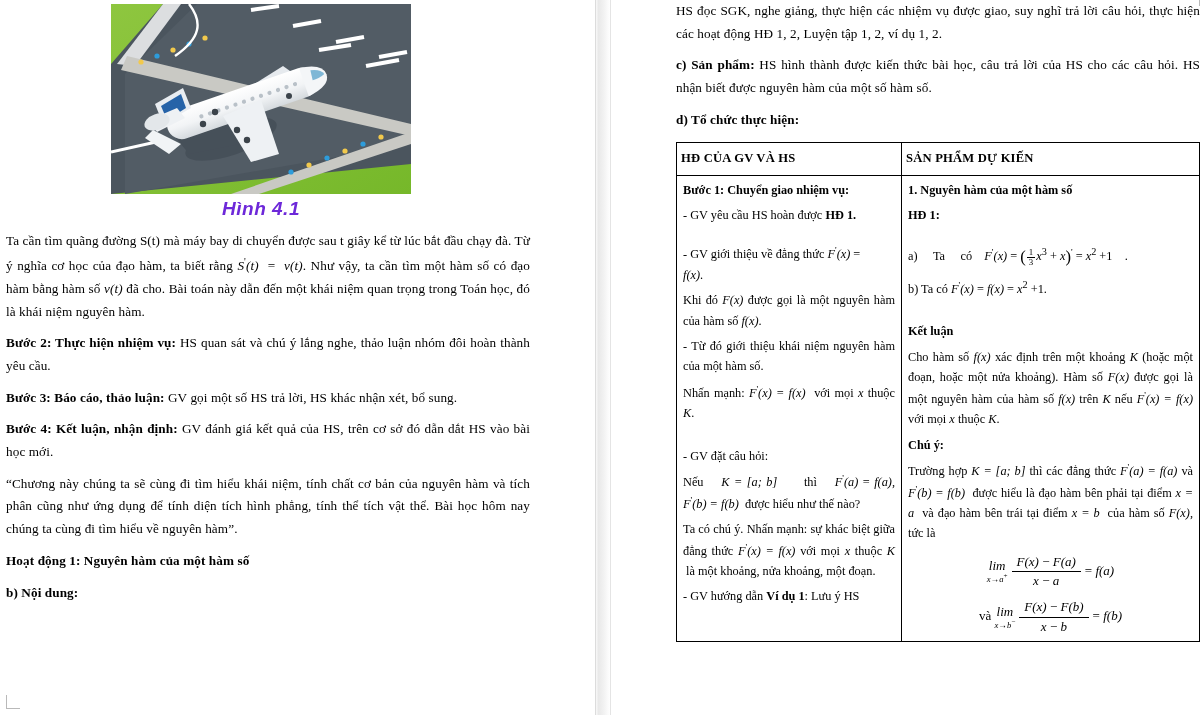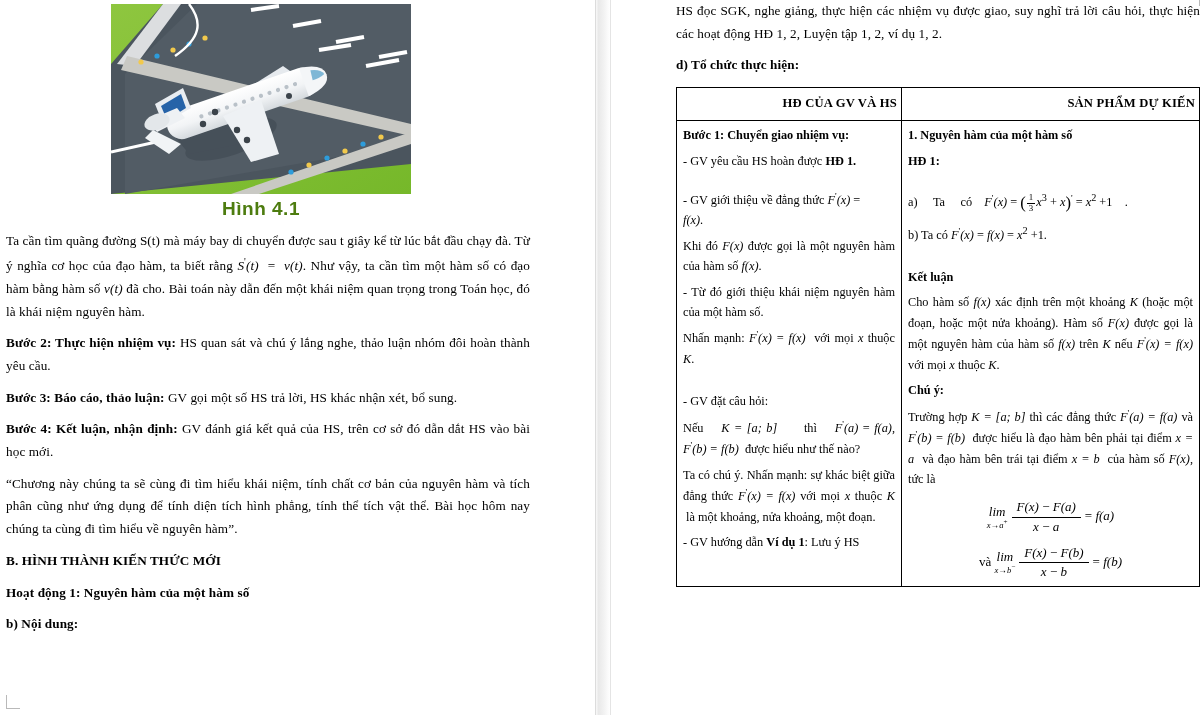--- a/index.html
+++ b/index.html
@@ -96,23 +96,24 @@
     margin: 4px auto 0 105px;
     text-align: center;
   }
   .fig-img {
     width: 300px;
     height: 190px;
     display: block;
   }
   .fig-cap {
     font-family: "Liberation Sans", sans-serif;
+    font-style: italic;
     font-weight: bold;
     font-size: 19px;
-    color: #4d7c0f;
+    color: #6d28d9;
     letter-spacing: 0.5px;
     margin-top: 4px;
     margin-bottom: 10px;
   }
 
   .heading-caps {
     font-weight: bold;
     font-size: 13.6px;
     margin: 2px 0 10px 0;
   }
@@ -140,21 +141,21 @@
     width: 523px;
     margin-top: 10px;
     table-layout: fixed;
   }
   table.plan td, table.plan th {
     border: 1.3px solid #000;
     vertical-align: top;
     padding: 4px 6px 2px 6px;
   }
   table.plan th {
-    text-align: right;
+    text-align: left;
     font-size: 12.6px;
     font-weight: bold;
     padding: 8px 4px 9px 4px;
     letter-spacing: 0.2px;
   }
   .col-a { width: 225px; }
   .col-b { width: 298px; }
   td p {
     margin: 0 0 5px 0;
     font-size: 12.3px;
@@ -332,41 +333,43 @@
       <p class="t">
         <span class="b">Bước 3: Báo cáo, thảo luận:</span><span> GV gọi một số HS trả lời, HS khác nhận xét, bổ sung.</span>
       </p>
 
       <p class="t">
         <span class="b">Bước 4: Kết luận, nhận định:</span><span> GV đánh giá kết quả của HS, trên cơ sở đó dẫn dắt HS vào bài học mới.</span>
       </p>
 
       <p class="t">“Chương này chúng ta sẽ cùng đi tìm hiểu khái niệm, tính chất cơ bản của nguyên hàm và tích phân cũng như ứng dụng để tính diện tích hình phẳng, tính thể tích vật thể. Bài học hôm nay chúng ta cùng đi tìm hiểu về nguyên hàm”.</p>
 
-      <p class="t heading-caps">B. HÌNH THÀNH KIẾN THỨC MỚI</p>
 
       <p class="t b">Hoạt động 1: Nguyên hàm của một hàm số</p>
 
 
 
       <p class="t b nomb">b) Nội dung:</p>
     </div>
   </div>
 
   <div class="gutter"></div>
   <div class="gutter-line-left"></div>
   <div class="gutter-line-right"></div>
 
   <div class="page-right">
     <div class="crop tr" style="right:3px; top:-8px;"></div>
 
     <div class="body-right">
 
       <p class="t"> HS đọc SGK, nghe giảng, thực hiện các nhiệm vụ được giao, suy nghĩ trả lời câu hỏi, thực hiện các hoạt động HĐ 1, 2, Luyện tập 1, 2, ví dụ 1, 2.</p>
 
+      <p class="t">
+        <span class="b">c) Sản phẩm:</span><span> HS hình thành được kiến thức bài học, câu trả lời của HS cho các câu hỏi. HS nhận biết được nguyên hàm của một số hàm số.</span>
+      </p>
 
       <p class="t b">d) Tổ chức thực hiện:</p>
 
       <table class="plan">
         <colgroup>
             <col class="col-a">
             <col class="col-b">
           </colgroup>
         <thead>
           <tr>

